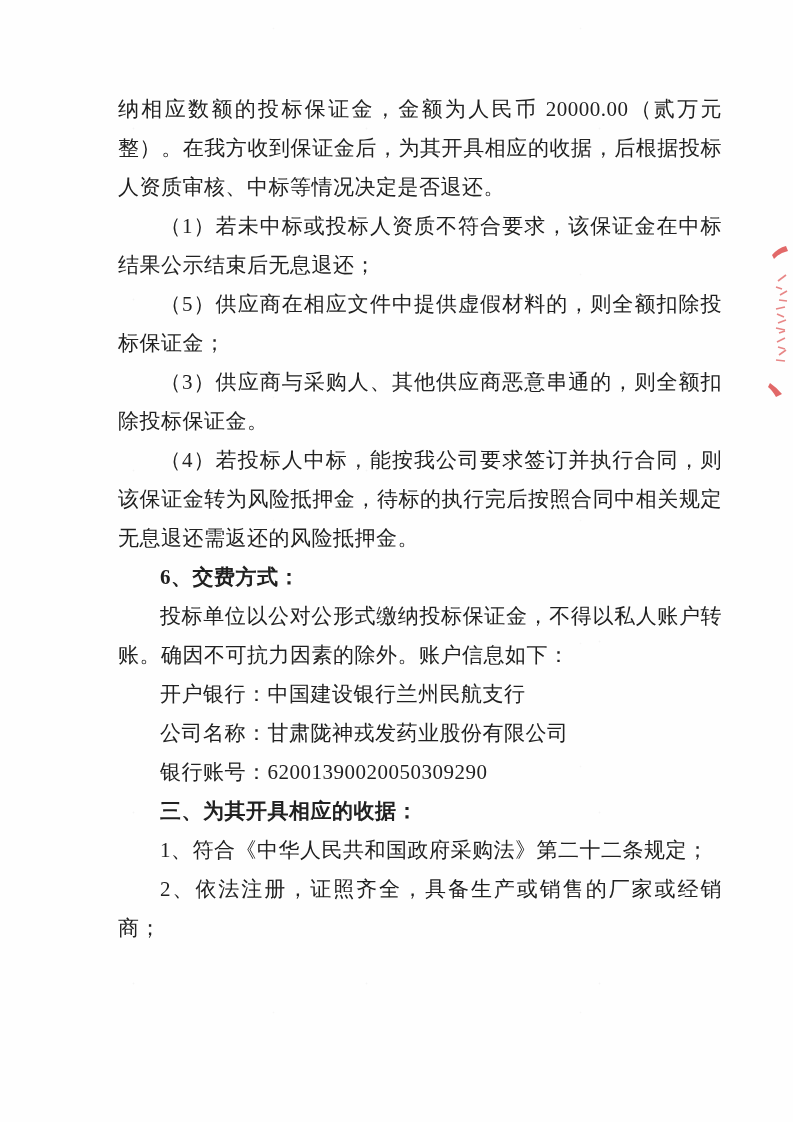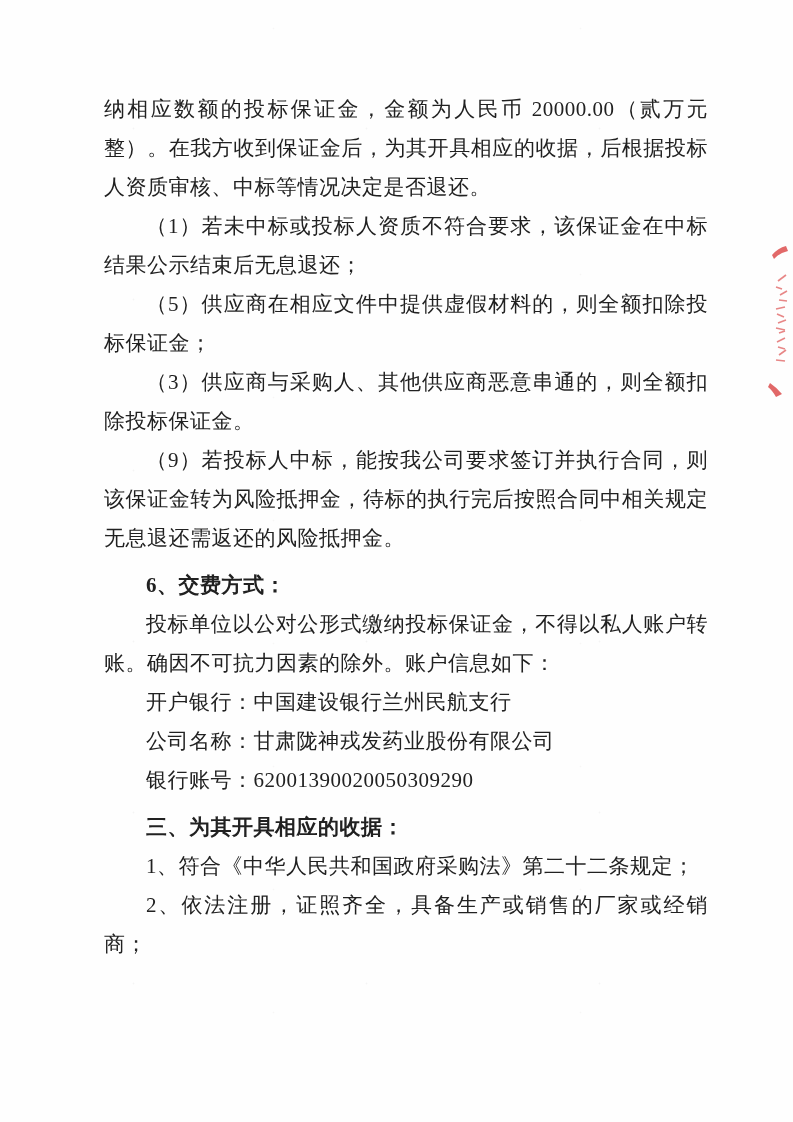--- a/index.html
+++ b/index.html
@@ -18,58 +18,57 @@
       radial-gradient(circle, rgba(90,90,90,0.06) 0.6px, transparent 1.2px),
       radial-gradient(circle, rgba(120,110,90,0.05) 0.6px, transparent 1.2px);
     background-size: 233px 171px, 307px 123px;
     background-position: 17px 43px, 120px 90px;
     overflow: hidden;
     font-family: "Liberation Serif", "DejaVu Serif", serif;
     color: #212121;
   }
   .content {
     position: absolute;
-    left: 104px;
+    left: 118px;
     top: 90px;
     width: 604px;
     font-size: 21px;
     line-height: 39px;
     text-align: justify;
     letter-spacing: 0.5px;
   }
   .content p {
     margin: 0;
   }
   .content p.indent {
     text-indent: 2em;
   }
   .content p.bold {
     font-weight: bold;
-    margin-top: 8px;
   }
   .seal-fragment {
     position: absolute;
     top: 243px;
     right: 1px;
     width: 26px;
     height: 156px;
     pointer-events: none;
   }
 </style>
 </head>
 <body>
 
 <div class="page">
 
   <div class="content">
     <p>纳相应数额的投标保证金，金额为人民币 20000.00（贰万元整）。在我方收到保证金后，为其开具相应的收据，后根据投标人资质审核、中标等情况决定是否退还。</p>
     <p class="indent">（1）若未中标或投标人资质不符合要求，该保证金在中标结果公示结束后无息退还；</p>
     <p class="indent">（5）供应商在相应文件中提供虚假材料的，则全额扣除投标保证金；</p>
     <p class="indent">（3）供应商与采购人、其他供应商恶意串通的，则全额扣除投标保证金。</p>
-    <p class="indent">（9）若投标人中标，能按我公司要求签订并执行合同，则该保证金转为风险抵押金，待标的执行完后按照合同中相关规定无息退还需返还的风险抵押金。</p>
+    <p class="indent">（4）若投标人中标，能按我公司要求签订并执行合同，则该保证金转为风险抵押金，待标的执行完后按照合同中相关规定无息退还需返还的风险抵押金。</p>
     <p class="indent bold">6、交费方式：</p>
     <p class="indent">投标单位以公对公形式缴纳投标保证金，不得以私人账户转账。确因不可抗力因素的除外。账户信息如下：</p>
     <p class="indent">开户银行：中国建设银行兰州民航支行</p>
     <p class="indent">公司名称：甘肃陇神戎发药业股份有限公司</p>
     <p class="indent">银行账号：62001390020050309290</p>
     <p class="indent bold">三、为其开具相应的收据：</p>
     <p class="indent">1、符合《中华人民共和国政府采购法》第二十二条规定；</p>
     <p class="indent">2、依法注册，证照齐全，具备生产或销售的厂家或经销商；</p>
   </div>
 

